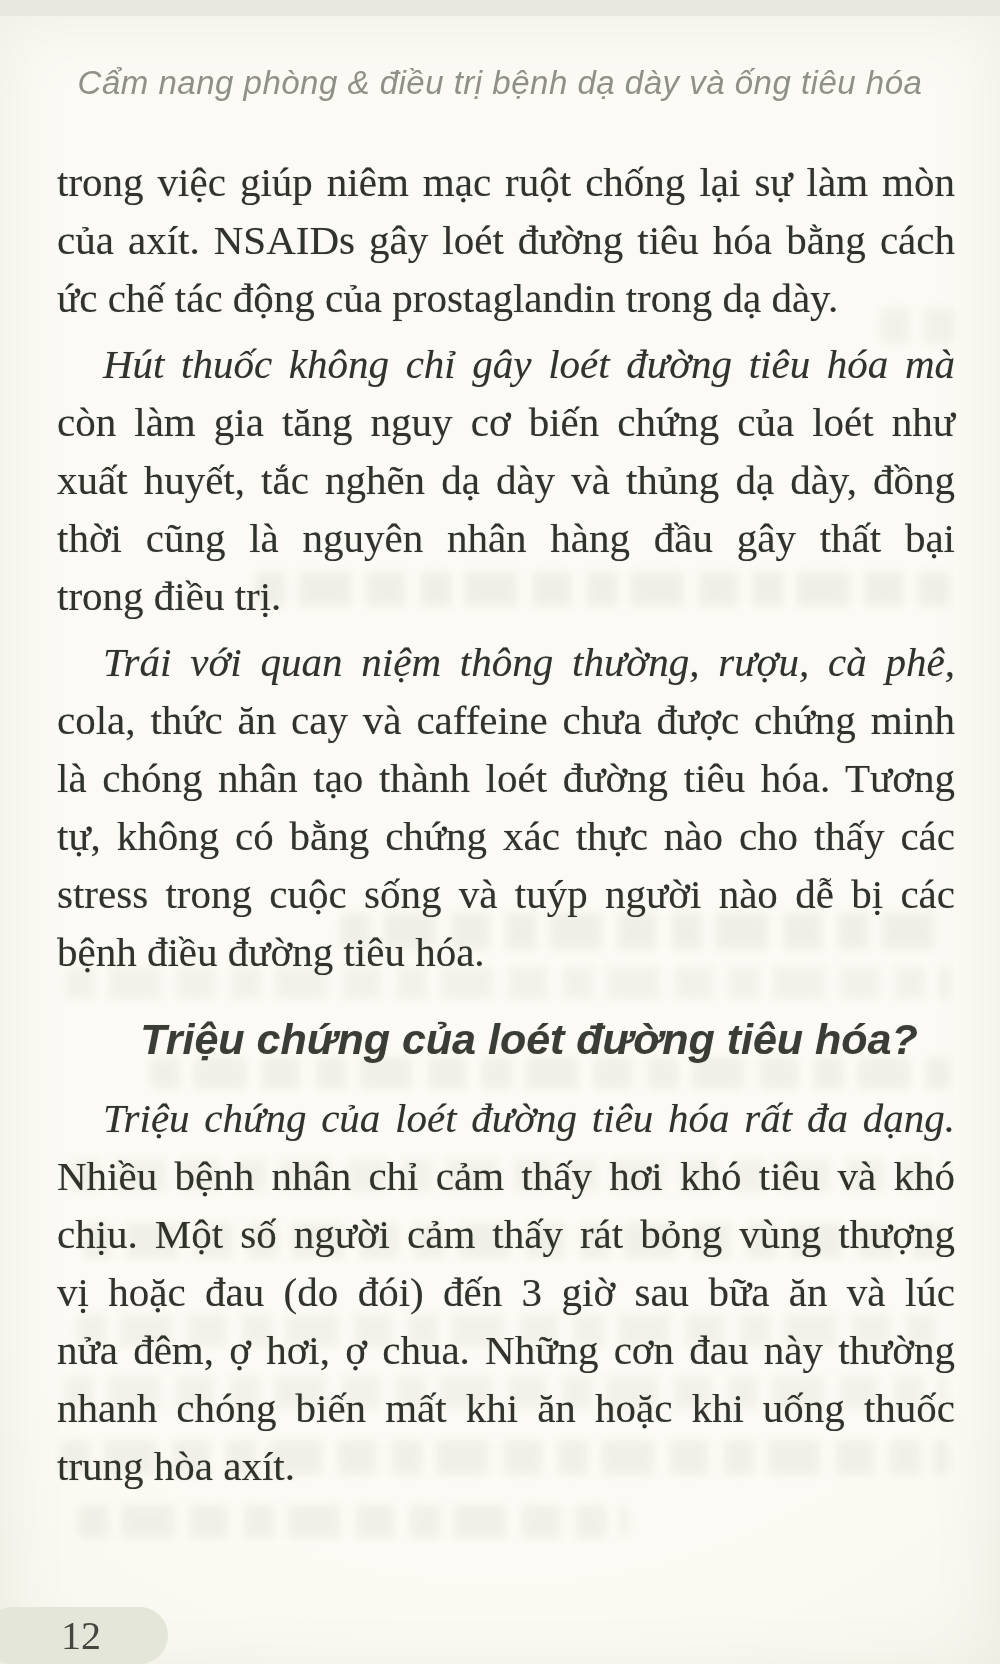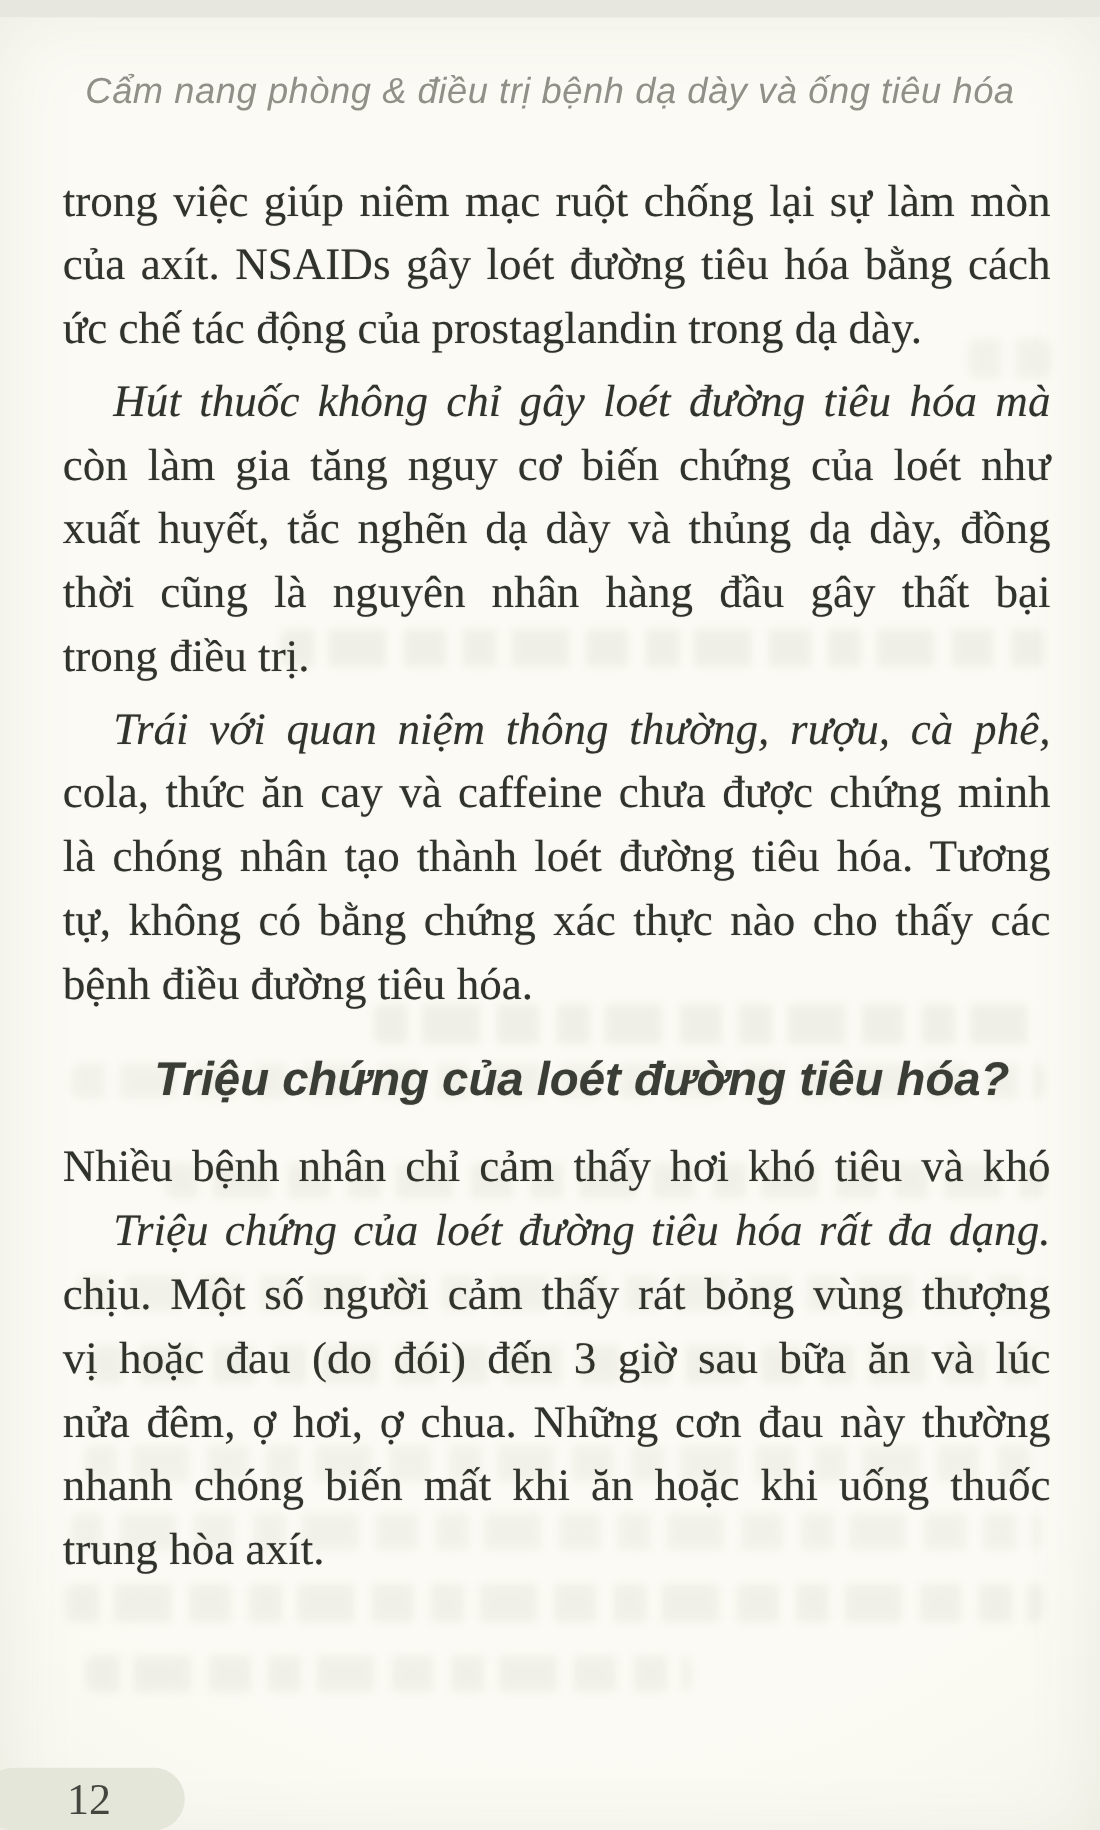--- a/index.html
+++ b/index.html
@@ -133,26 +133,27 @@
         <div class="line">còn làm gia tăng nguy cơ biến chứng của loét như</div>
         <div class="line">xuất huyết, tắc nghẽn dạ dày và thủng dạ dày, đồng</div>
         <div class="line">thời cũng là nguyên nhân hàng đầu gây thất bại</div>
         <div class="line last">trong điều trị.</div>
       </div>
       <div class="paragraph">
         <div class="line indent">Trái với quan niệm thông thường, rượu, cà phê,</div>
         <div class="line">cola, thức ăn cay và caffeine chưa được chứng minh</div>
         <div class="line">là chóng nhân tạo thành loét đường tiêu hóa. Tương</div>
         <div class="line">tự, không có bằng chứng xác thực nào cho thấy các</div>
+        <div class="line">stress trong cuộc sống và tuýp người nào dễ bị các</div>
         <div class="line last">bệnh điều đường tiêu hóa.</div>
       </div>
       <h2 class="section-heading">Triệu chứng của loét đường tiêu hóa?</h2>
       <div class="paragraph">
+        <div class="line indent">Triệu chứng của loét đường tiêu hóa rất đa dạng.</div>
         <div class="line">Nhiều bệnh nhân chỉ cảm thấy hơi khó tiêu và khó</div>
-        <div class="line indent">Triệu chứng của loét đường tiêu hóa rất đa dạng.</div>
         <div class="line">chịu. Một số người cảm thấy rát bỏng vùng thượng</div>
         <div class="line">vị hoặc đau (do đói) đến 3 giờ sau bữa ăn và lúc</div>
         <div class="line">nửa đêm, ợ hơi, ợ chua. Những cơn đau này thường</div>
         <div class="line">nhanh chóng biến mất khi ăn hoặc khi uống thuốc</div>
         <div class="line last">trung hòa axít.</div>
       </div>
     </main>
 
   <div class="page-pill">
     <span class="page-number">12</span>

